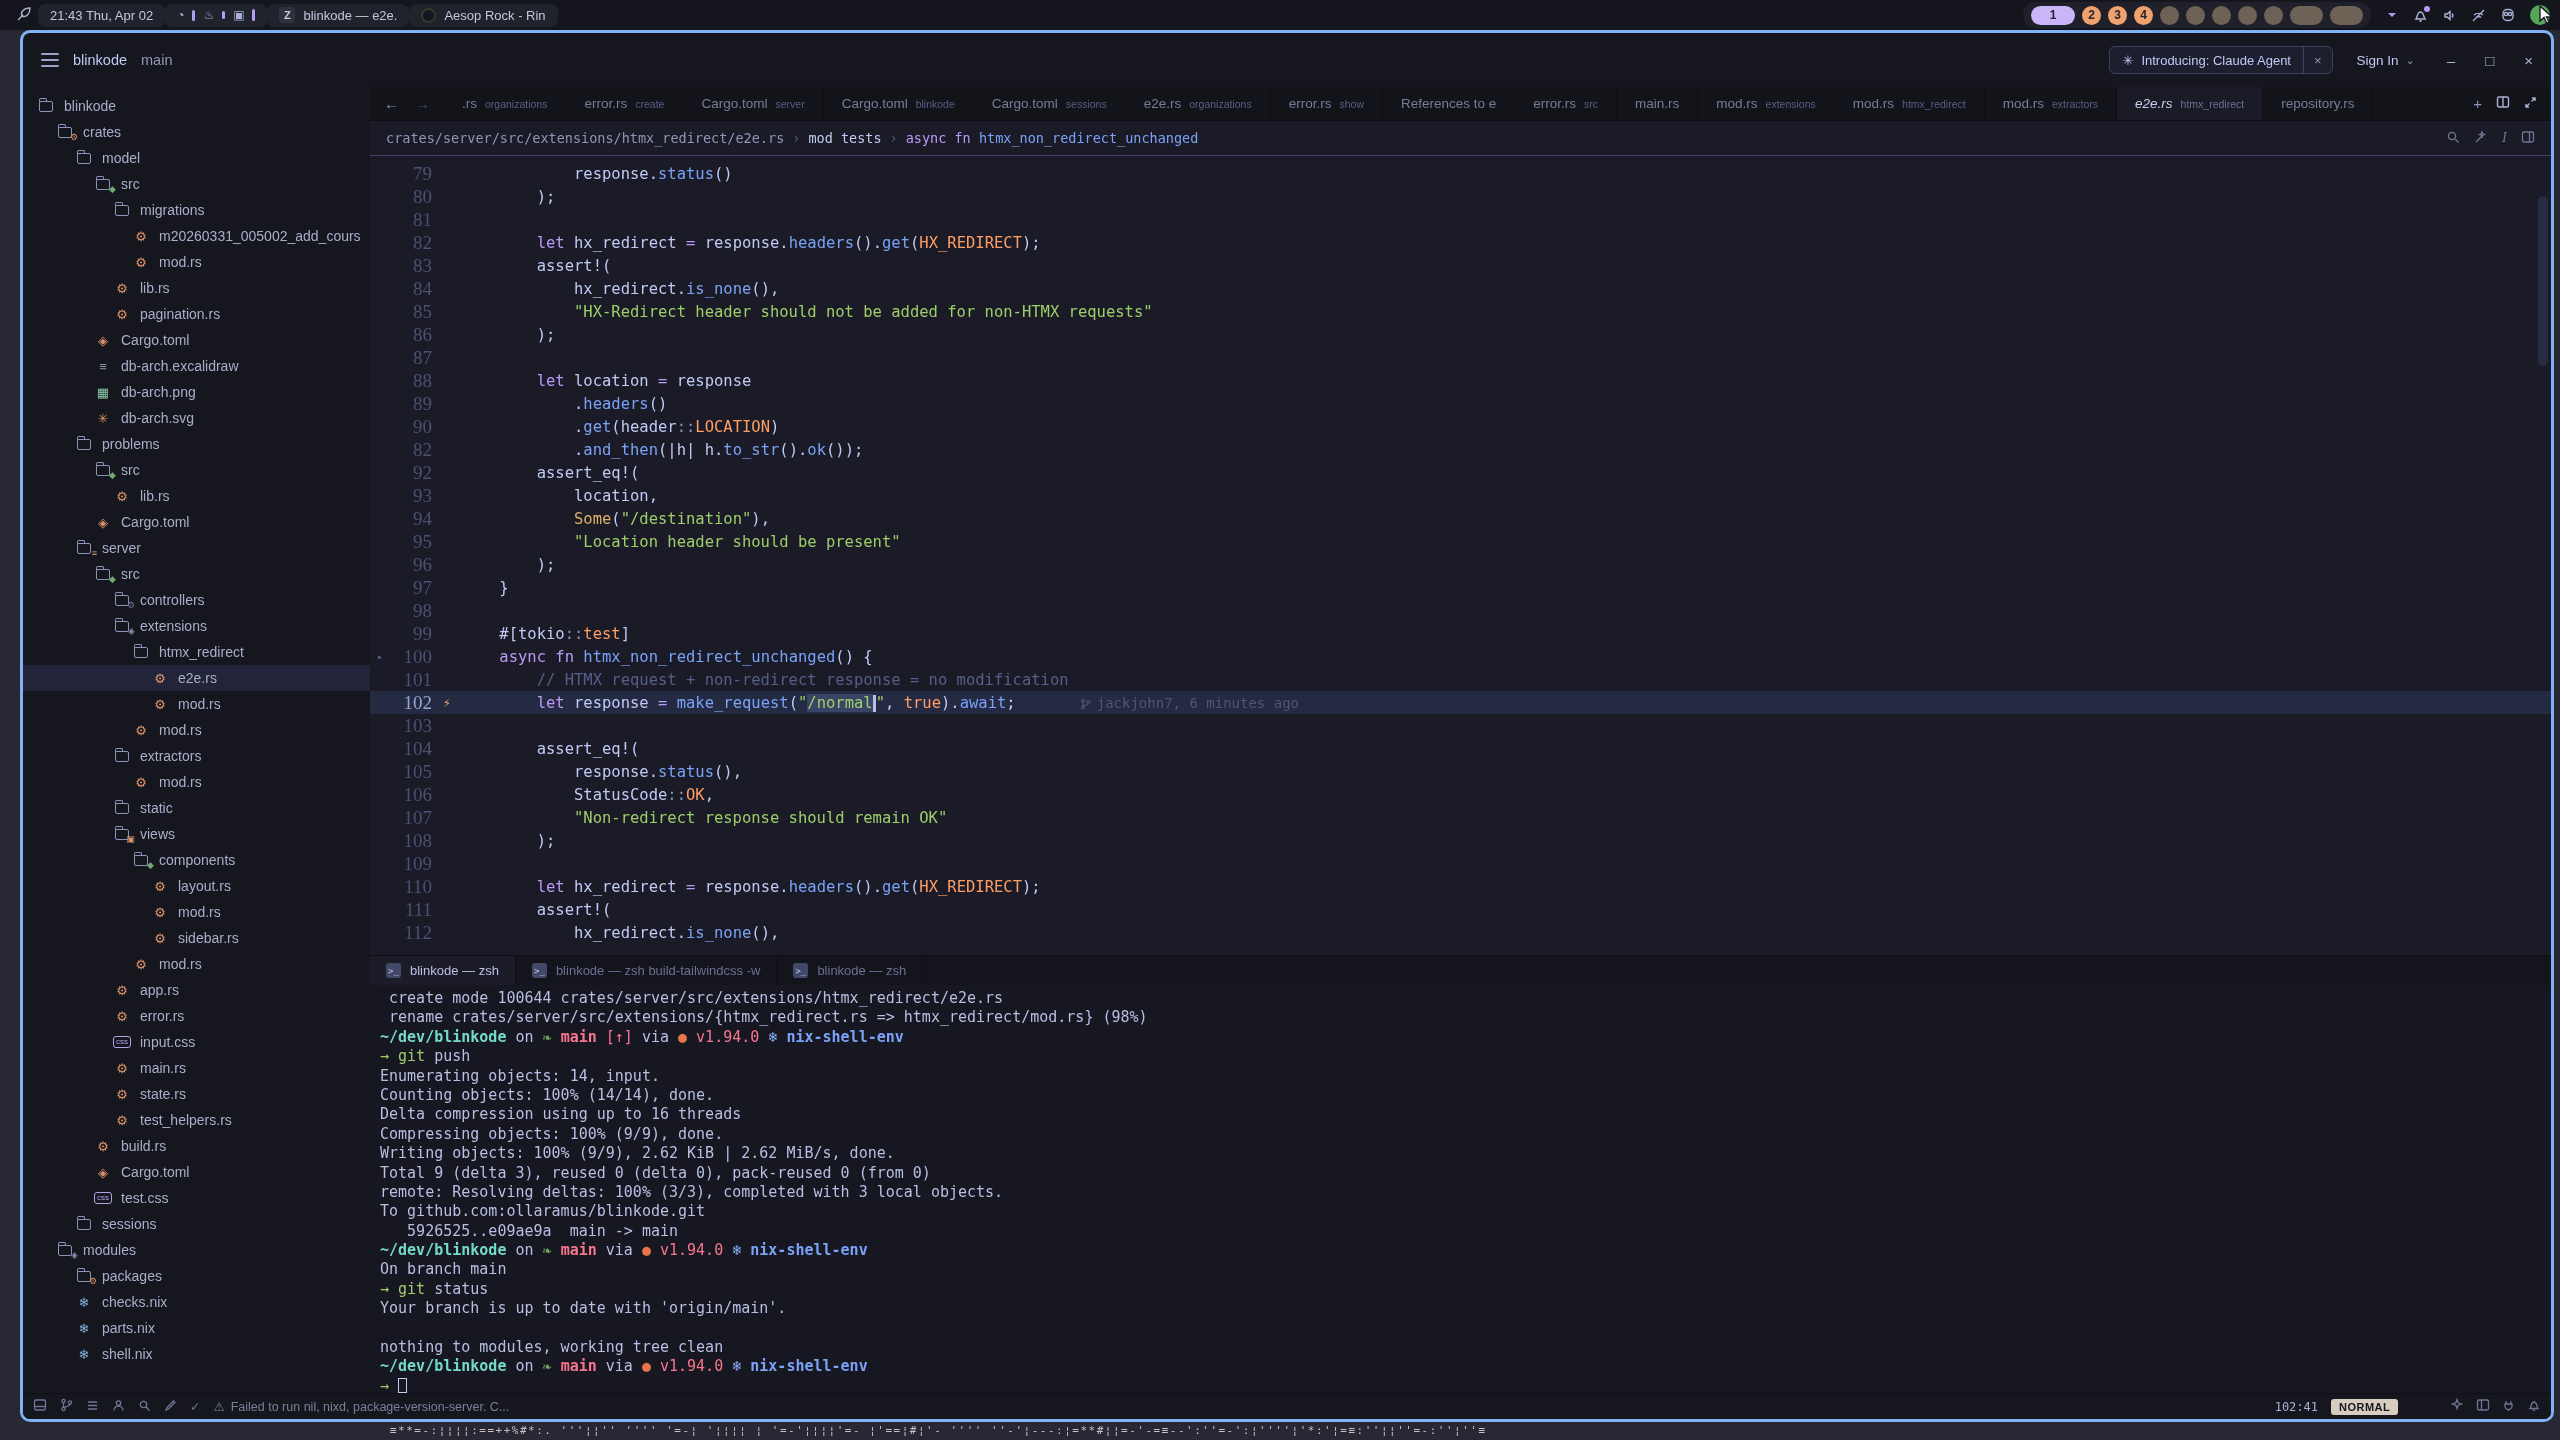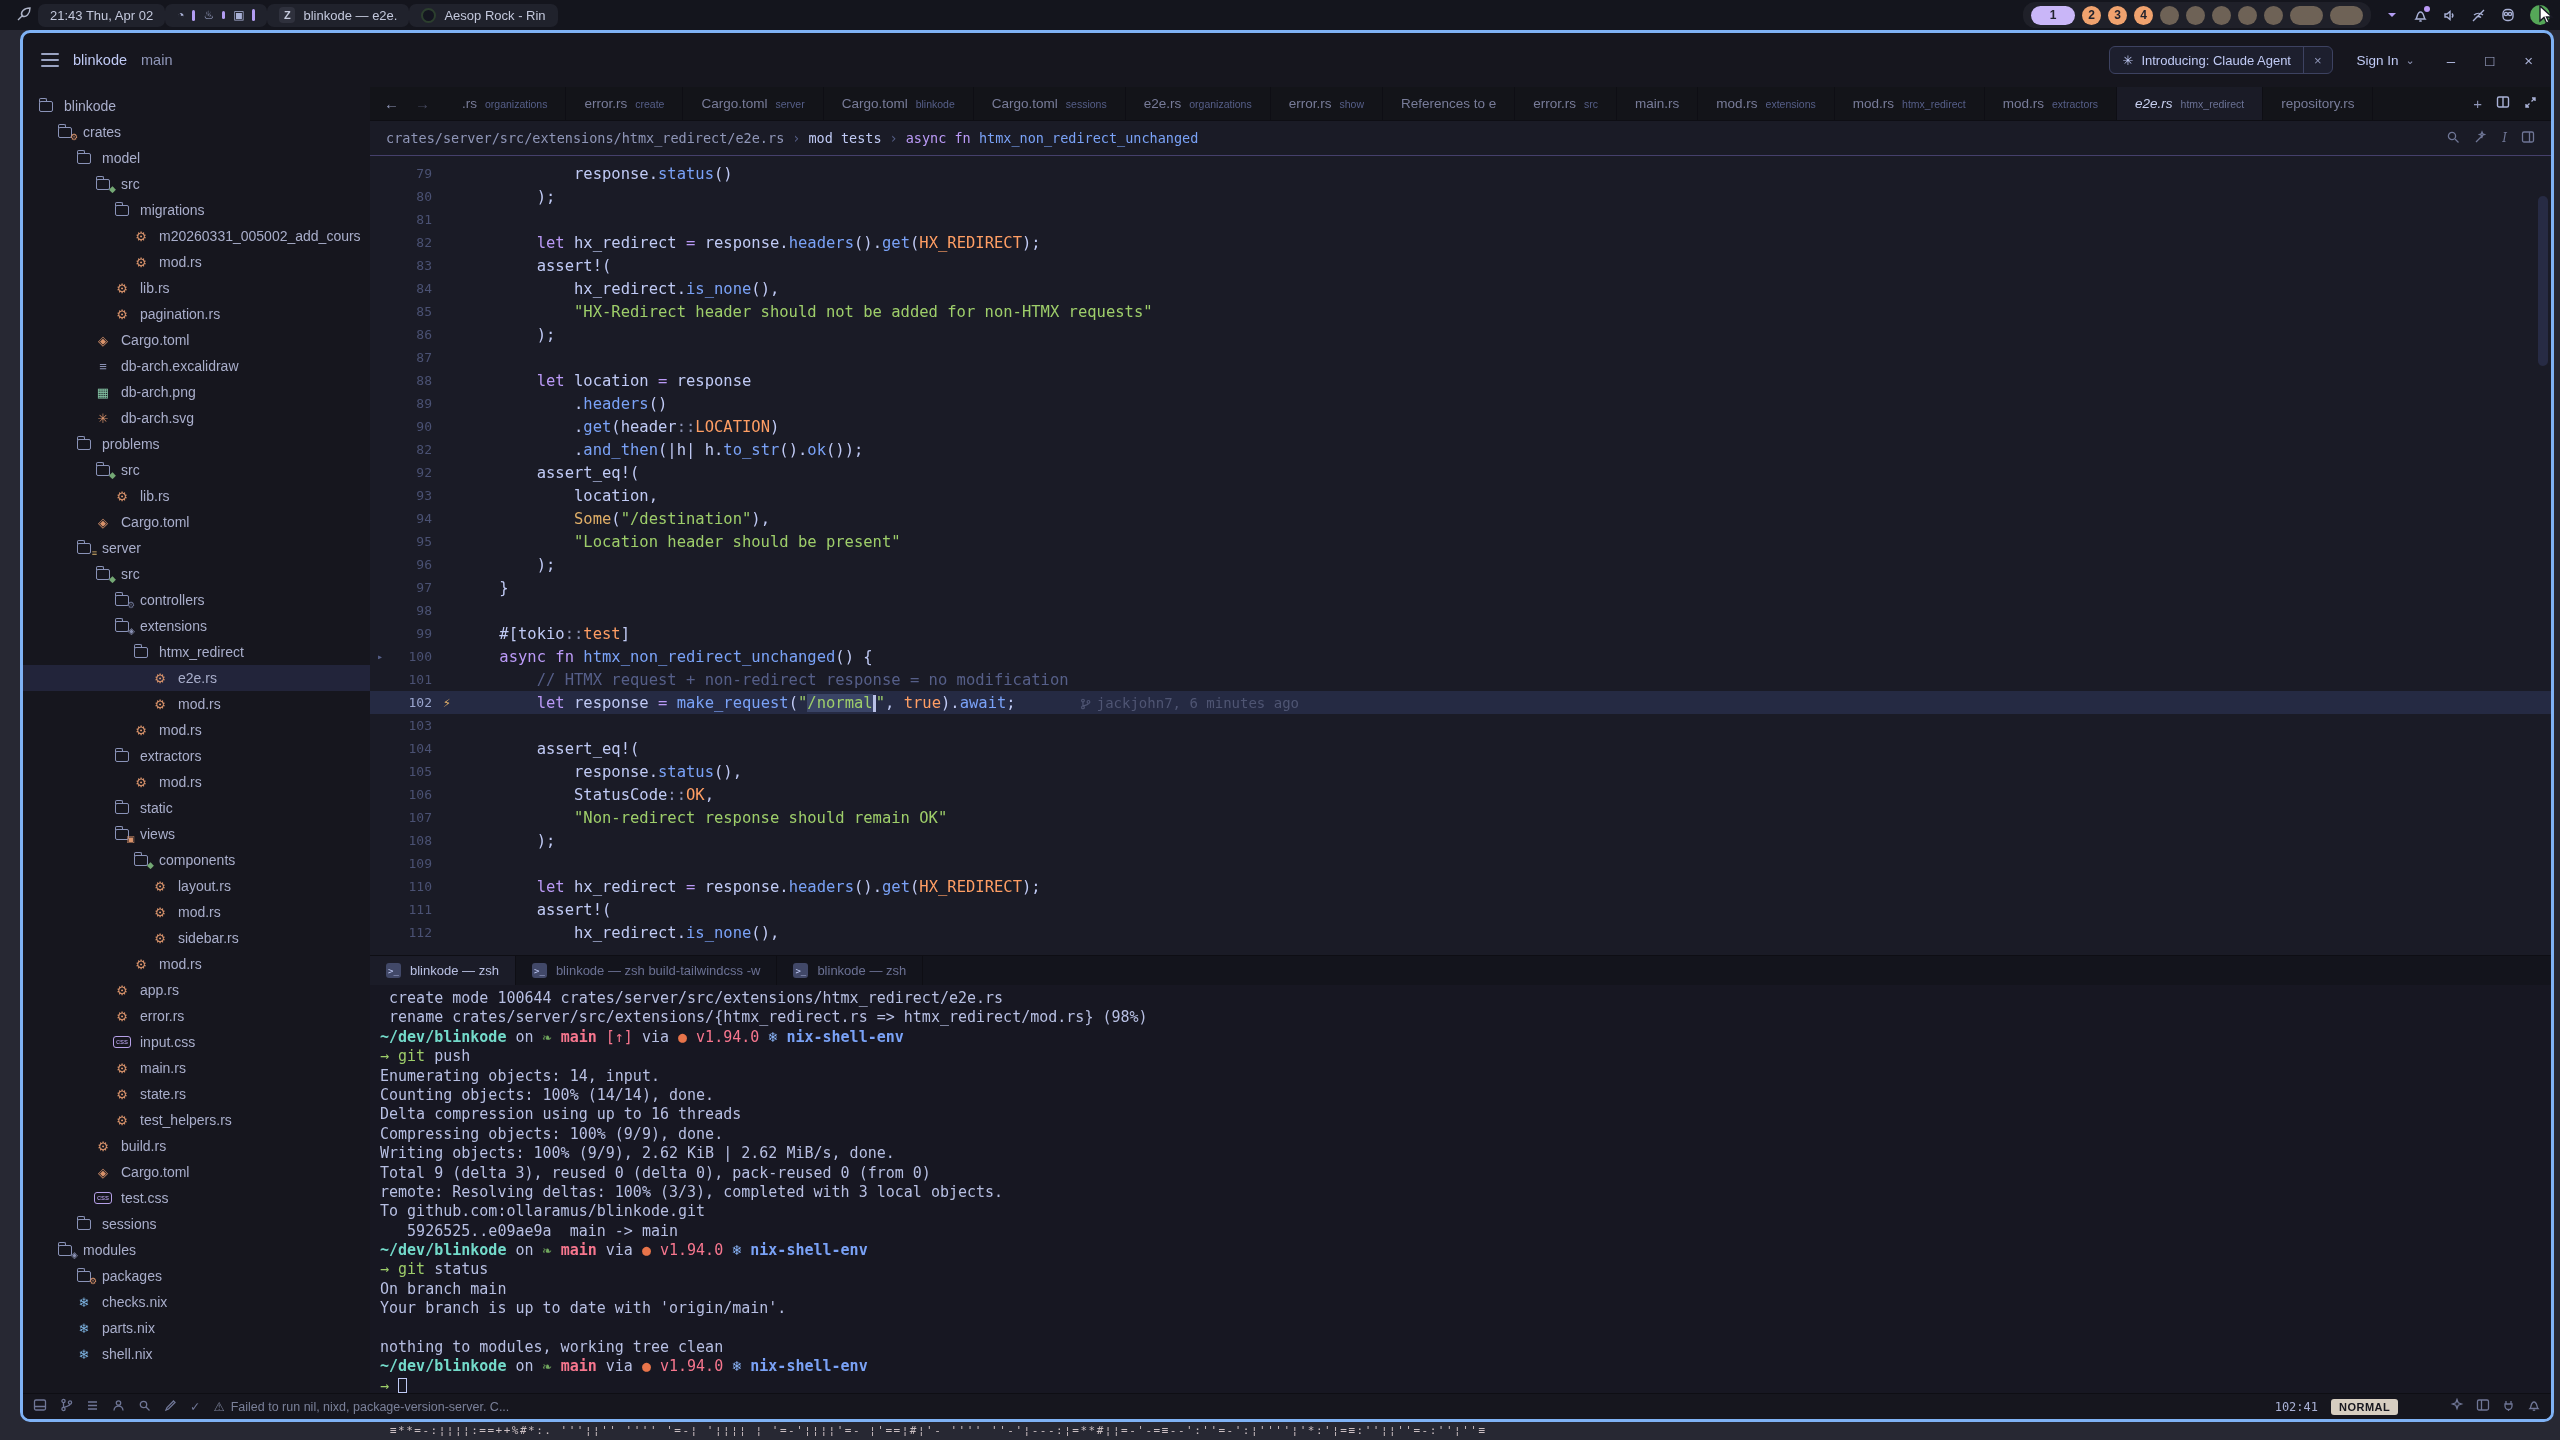--- a/index.html
+++ b/index.html
@@ -84,21 +84,21 @@
   .bc-fn { color:#7aa2f7; }
   .bc-spacer { flex:1; }
   .bc-icons { display:flex; gap:14px; align-items:center; }
 
   .code { flex:1; background:#1a1b26; border-top:1px solid #45406b; padding-top:6px;
     position:relative; overflow:hidden; }
   .cl { display:flex; align-items:center; height:23px; font-family:"DejaVu Sans Mono", monospace;
     font-size:15.5px; white-space:pre; }
   .cl.hl { background:#252a43; }
   .fold { width:20px; text-align:center; color:#565f89; font-size:10px; flex:none; }
-  .ln { width:42px; text-align:right; color:#4a5173; font-size:13px; flex:none; }
+  .ln { width:42px; text-align:right; color:#4a5173; font-size:19px; flex:none;font-family:Liberation Serif, serif; }
   .cl.hl .ln { color:#9aa5ce; }
   .mk { width:30px; text-align:center; color:#e0af68; font-size:13px; flex:none; }
   .ct { flex:none; }
   .c-t{color:#c0caf5} .c-d{color:#8a91b4} .c-k{color:#bb9af7} .c-f{color:#7aa2f7}
   .c-s{color:#9ece6a} .c-o{color:#ff9e64} .c-y{color:#e0af68} .c-cm{color:#565f89}
   .c-sel{color:#9ece6a; background:#3a4466;}
   .cur { display:inline-block; width:3px; height:17px; background:#b8c0e6; vertical-align:middle; }
   .blame { color:#4f5573; margin-left:64px; font-size:14px; }
   .blame svg { vertical-align:-2px; margin-right:6px; }
   .scroll-thumb { position:absolute; right:3px; top:40px; width:10px; height:170px;
@@ -725,22 +725,22 @@
             <div class="tl"><span class="t-n">Enumerating objects: 14, input.</span></div>
             <div class="tl"><span class="t-n">Counting objects: 100% (14/14), done.</span></div>
             <div class="tl"><span class="t-n">Delta compression using up to 16 threads</span></div>
             <div class="tl"><span class="t-n">Compressing objects: 100% (9/9), done.</span></div>
             <div class="tl"><span class="t-n">Writing objects: 100% (9/9), 2.62 KiB | 2.62 MiB/s, done.</span></div>
             <div class="tl"><span class="t-n">Total 9 (delta 3), reused 0 (delta 0), pack-reused 0 (from 0)</span></div>
             <div class="tl"><span class="t-n">remote: Resolving deltas: 100% (3/3), completed with 3 local objects.</span></div>
             <div class="tl"><span class="t-n">To github.com:ollaramus/blinkode.git</span></div>
             <div class="tl"><span class="t-n">   5926525..e09ae9a  main -&gt; main</span></div>
             <div class="tl"><span class="t-teal">~/dev/blinkode</span><span class="t-n"> on </span><span class="t-leaf">❧ </span><span class="t-red">main</span><span class="t-n"> via </span><span class="t-crab">● </span><span class="t-redp">v1.94.0</span><span class="t-snow"> ❄ </span><span class="t-blu">nix-shell-env</span></div>
+            <div class="tl"><span class="t-n">On branch main</span></div>
             <div class="tl"><span class="t-grn">→ git</span><span class="t-n"> status</span></div>
-            <div class="tl"><span class="t-n">On branch main</span></div>
             <div class="tl"><span class="t-n">Your branch is up to date with 'origin/main'.</span></div>
             <div class="tl"></div>
             <div class="tl"><span class="t-n">nothing to modules, working tree clean</span></div>
             <div class="tl"><span class="t-teal">~/dev/blinkode</span><span class="t-n"> on </span><span class="t-leaf">❧ </span><span class="t-red">main</span><span class="t-n"> via </span><span class="t-crab">● </span><span class="t-redp">v1.94.0</span><span class="t-snow"> ❄ </span><span class="t-blu">nix-shell-env</span></div>
             <div class="tl"><span class="t-grn">→ </span><span class="term-cursor"></span></div>
           </div>
       </div>
     </div>
   </div>
 

